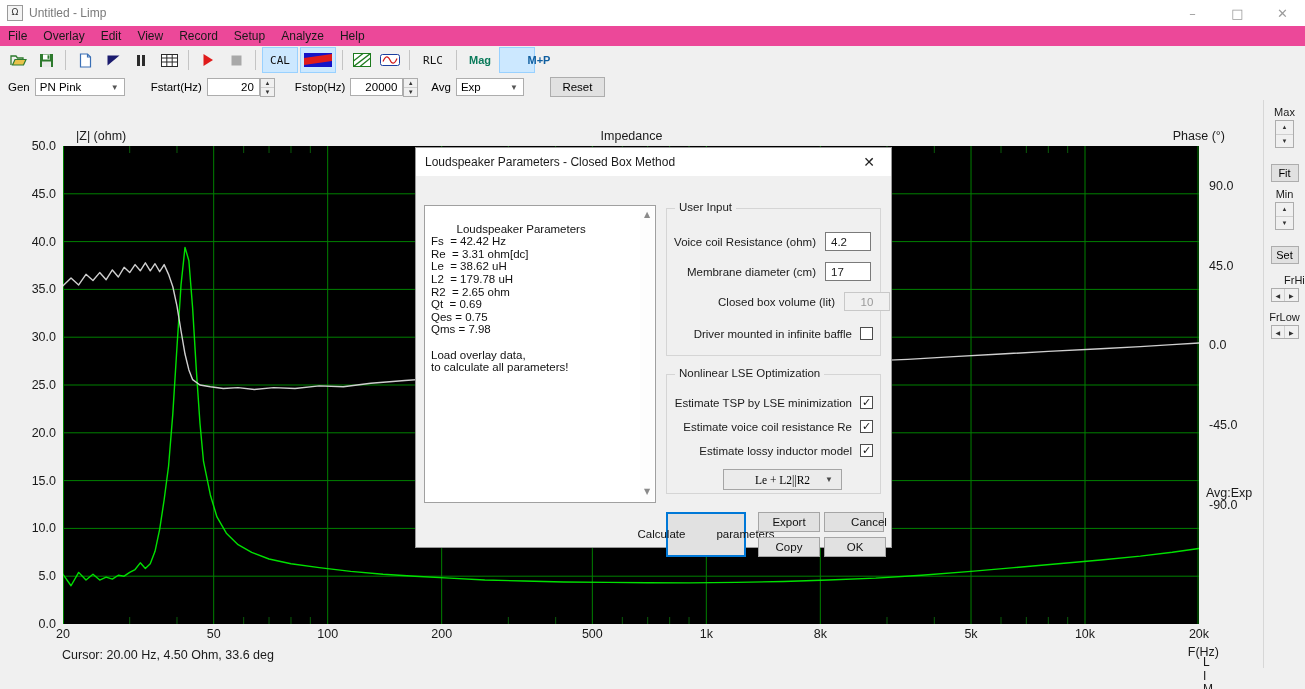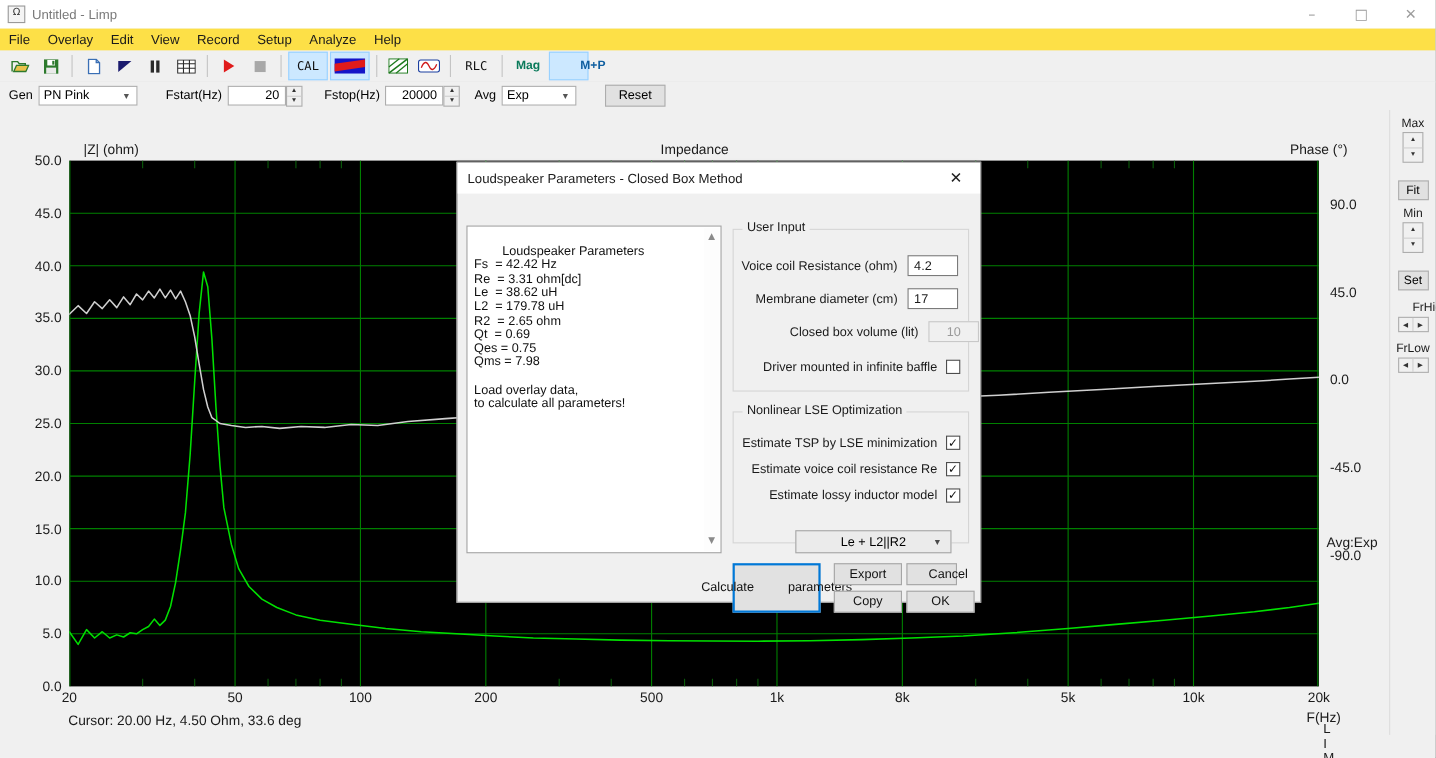--- a/index.html
+++ b/index.html
@@ -33,21 +33,21 @@
   }
   .wincontrols { position: absolute; right: 0; top: 0; height: 26px; display: flex; }
   .wincontrols div {
     width: 45px; height: 26px; display: flex; align-items: center; justify-content: center;
     color: #9b9b9b; font-size: 13px; font-family: "DejaVu Sans", sans-serif;
   }
 
   
   .menubar {
     position: absolute; left: 0; top: 26px; width: 1305px; height: 20px;
-    background: #fde047; display: flex; align-items: center;
+    background: #ec4899; display: flex; align-items: center;
   }
   .menubar .mi {
     font-size: 12px; color: #1a1a1a; padding: 2px 8px; cursor: default;
   }
 
   
   .toolbar {
     position: absolute; left: 0; top: 46px; width: 1305px; height: 28px;
     background: #f0f0f0;
     display: flex; align-items: center;
@@ -562,30 +562,30 @@
         <span class="chk">✓</span>
       </div>
       <div class="frow" style="left:250px; top:244px; width:207px;">
         <span>Estimate voice coil resistance Re</span>
         <span class="chk">✓</span>
       </div>
       <div class="frow" style="left:250px; top:268px; width:207px;">
         <span>Estimate lossy inductor model</span>
         <span class="chk">✓</span>
       </div>
-      <div class="dcombo" style="left:307px; top:306px; width:142px;">
+      <div class="dcombo" style="left:307px; top:293px; width:119px;font-family:Liberation Serif, serif;">
         <span>Le + L2||R2</span>
         <span class="caret">▼</span>
       </div>
 
       <div class="dbtn default" style="left:250px; top:336px; width:80px; height:45px; flex-direction:row;gap:31px;">
         <span>Calculate</span>
         <span>parameters</span>
       </div>
       <div class="dbtn" style="left:342px; top:336px; width:62px; height:20px;">Export</div>
-      <div class="dbtn" style="left:408px; top:336px; width:46px; height:20px;padding-left:30px;">Cancel</div>
+      <div class="dbtn" style="left:408px; top:336px; width:60px; height:20px;padding-left:30px;">Cancel</div>
       <div class="dbtn" style="left:342px; top:361px; width:62px; height:20px;">Copy</div>
       <div class="dbtn" style="left:408px; top:361px; width:62px; height:20px;">OK</div>
     </div>
   </div>
 
 
 </div>
 
 </body></html>

